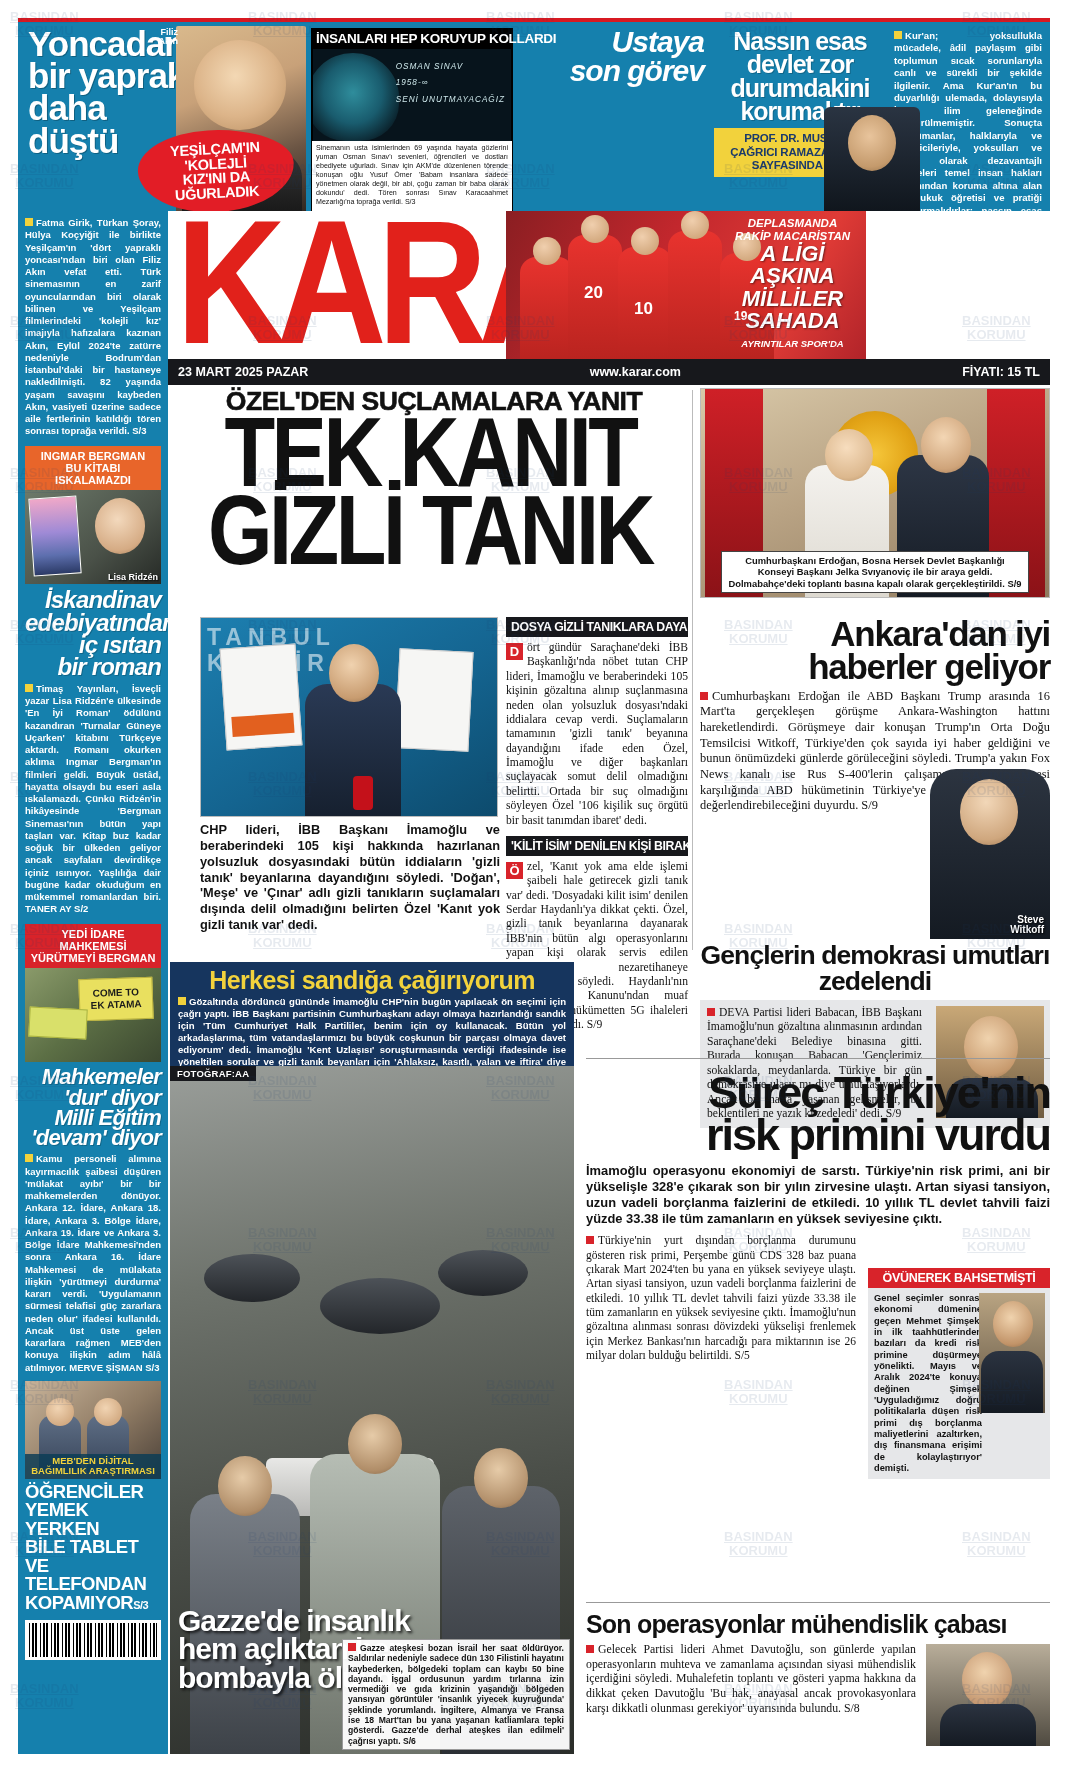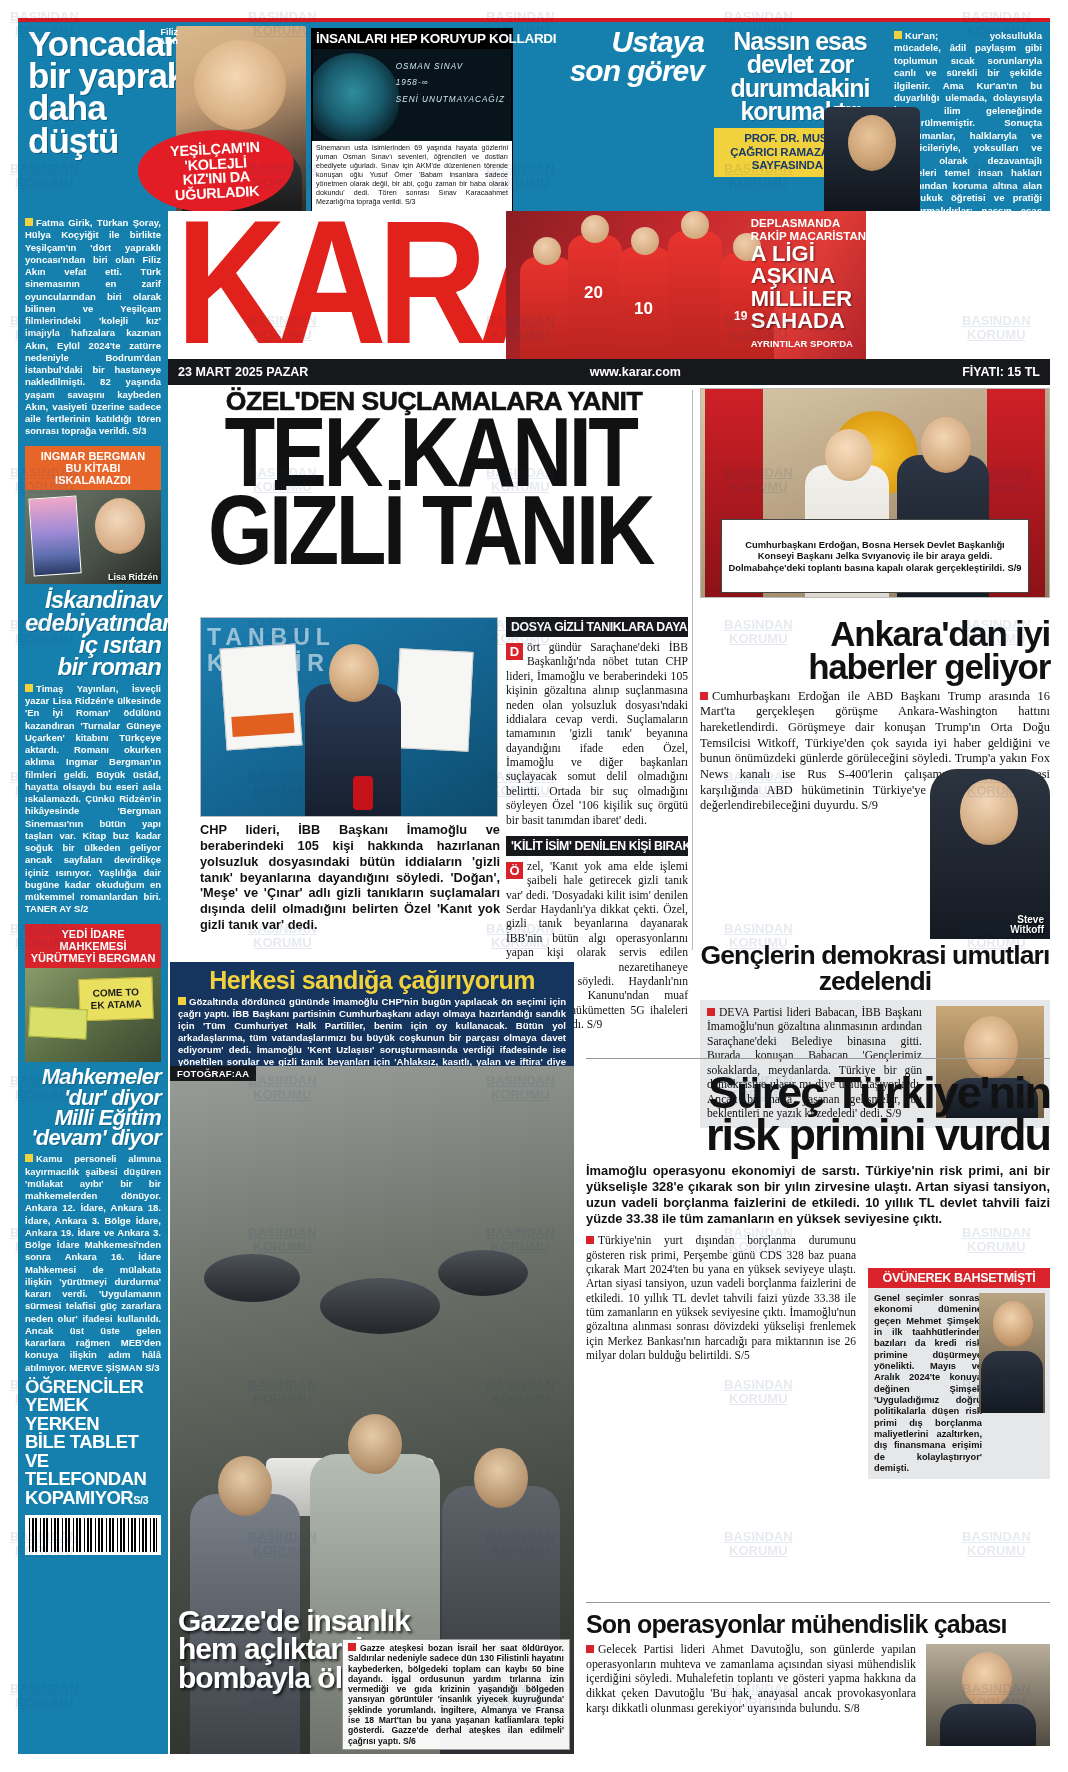--- a/index.html
+++ b/index.html
@@ -124,21 +124,21 @@
   }
   .sp-player { position:absolute; bottom:0; width:54px; height:120px;
     background:linear-gradient(180deg,#e8332e 0%,#b8231f 100%); border-radius:16px 16px 4px 4px;}
   .sp-p1{left:14px;height:106px;} .sp-p2{left:62px;height:128px;}
   .sp-p3{left:112px;height:116px;} .sp-p4{left:162px;height:132px;}
   .sp-p5{left:214px;height:110px;}
   .sp-head{ position:absolute; width:28px;height:28px;border-radius:50%;
     background:radial-gradient(circle at 40% 35%,#f0cfae,#c79a6c);}
   .sp-num{position:absolute;color:#fff;font-weight:800;font-size:17px;}
   .sport-text {
-    position:absolute; right:0; top:6px; text-align:left; color:#fff; z-index:4;
+    position:absolute; right:16px; top:6px; text-align:center; color:#fff; z-index:4;font-style:italic;
   }
   .sport-kicker{ font-size:11.5px; font-weight:700; line-height:1.12; }
   .sport-big{ font-size:22px; font-weight:800; line-height:1.02; margin-top:0;
     text-shadow:1px 1px 2px rgba(0,0,0,.5); }
   .sport-small{ font-size:9.5px; font-weight:700; margin-top:5px; }
 
   .infobar {
     position:absolute; left:168px; top:359px; width:882px; height:26px;
     background:#17181c; color:#fff; display:flex; align-items:center;
     padding:0 10px; font-size:12.5px; font-weight:700;
@@ -315,21 +315,21 @@
   .ep-woman{ left:104px; width:84px; height:132px;
     background:linear-gradient(180deg,#f4f2ee 0%,#ddd9d0 100%); border-radius:20px 20px 0 0;}
   .ep-woman::before{content:"";position:absolute;left:20px;top:-36px;width:48px;height:52px;
     border-radius:50%;background:radial-gradient(circle at 45% 36%,#f7ddbe,#dcb88e 70%,#b08a5f);}
   .ep-man{ left:196px; width:92px; height:142px;
     background:linear-gradient(180deg,#2d3645 0%,#151b24 100%); border-radius:22px 22px 0 0;}
   .ep-man::before{content:"";position:absolute;left:24px;top:-38px;width:50px;height:56px;
     border-radius:50%;background:radial-gradient(circle at 45% 36%,#f3d6b4,#cfa47a 70%,#9c7450);}
   .erdogan-cap{
     position:absolute; left:20px; right:20px; bottom:4px; background:#fff;
-    border:1px solid #444; font-size:9.4px; line-height:1.22; padding:19px 5px;
+    border:1px solid #444; font-size:9.4px; line-height:1.22; padding:3px 5px;
     text-align:center; font-weight:600; color:#111;
   }
   .rhead{
     font-weight:800; font-size:35px; line-height:0.94; text-align:right;
     color:#111; letter-spacing:-1.3px; margin-top:20px;
   }
   .rbody{
     font-family:"Liberation Serif", serif; font-size:12.4px; line-height:1.26;
     text-align:justify; color:#111; margin-top:5px;
   }
@@ -604,20 +604,30 @@
       <div class="protest-sign2"></div>
     </div>
     <div class="sb-head small" style="white-space:pre-line">Mahkemeler
 'dur' diyor
 Milli Eğitim
 'devam' diyor</div>
     <div class="sb-text">
       <span class="sq"></span><span>Kamu personeli alımına kayırmacılık şaibesi düşüren 'mülakat ayıbı' bir bir mahkemelerden dönüyor. Ankara 12. İdare, Ankara 18. İdare, Ankara 3. Bölge İdare, Ankara 19. İdare ve Ankara 3. Bölge İdare Mahkemesi'nden sonra Ankara 16. İdare Mahkemesi de mülakata ilişkin 'yürütmeyi durdurma' kararı verdi. 'Uygulamanın sürmesi telafisi güç zararlara neden olur' ifadesi kullanıldı. Ancak üst üste gelen kararlara rağmen MEB'den konuya ilişkin adım hâlâ atılmıyor. MERVE ŞİŞMAN S/3</span>
     </div>
 
+    <div class="sb-photo tablet" style="margin-top:7px;height:98px">
+      <div class="tablet-k1">
+          <div class="tablet-h"></div>
+        </div>
+      <div class="tablet-k2">
+          <div class="tablet-h"></div>
+        </div>
+      <div class="tablet-cap" style="white-space:pre-line">MEB'DEN DİJİTAL
+BAĞIMLILIK ARAŞTIRMASI</div>
+    </div>
     <div class="sb-bigcaps">
       <span style="white-space:pre-line">ÖĞRENCİLER
 YEMEK YERKEN
 BİLE TABLET VE
 TELEFONDAN
 KOPAMIYOR</span><span style="font-size:11px">S/3</span>
     </div>
     <div class="barcode">
         <div class="bars"></div>
       </div>

